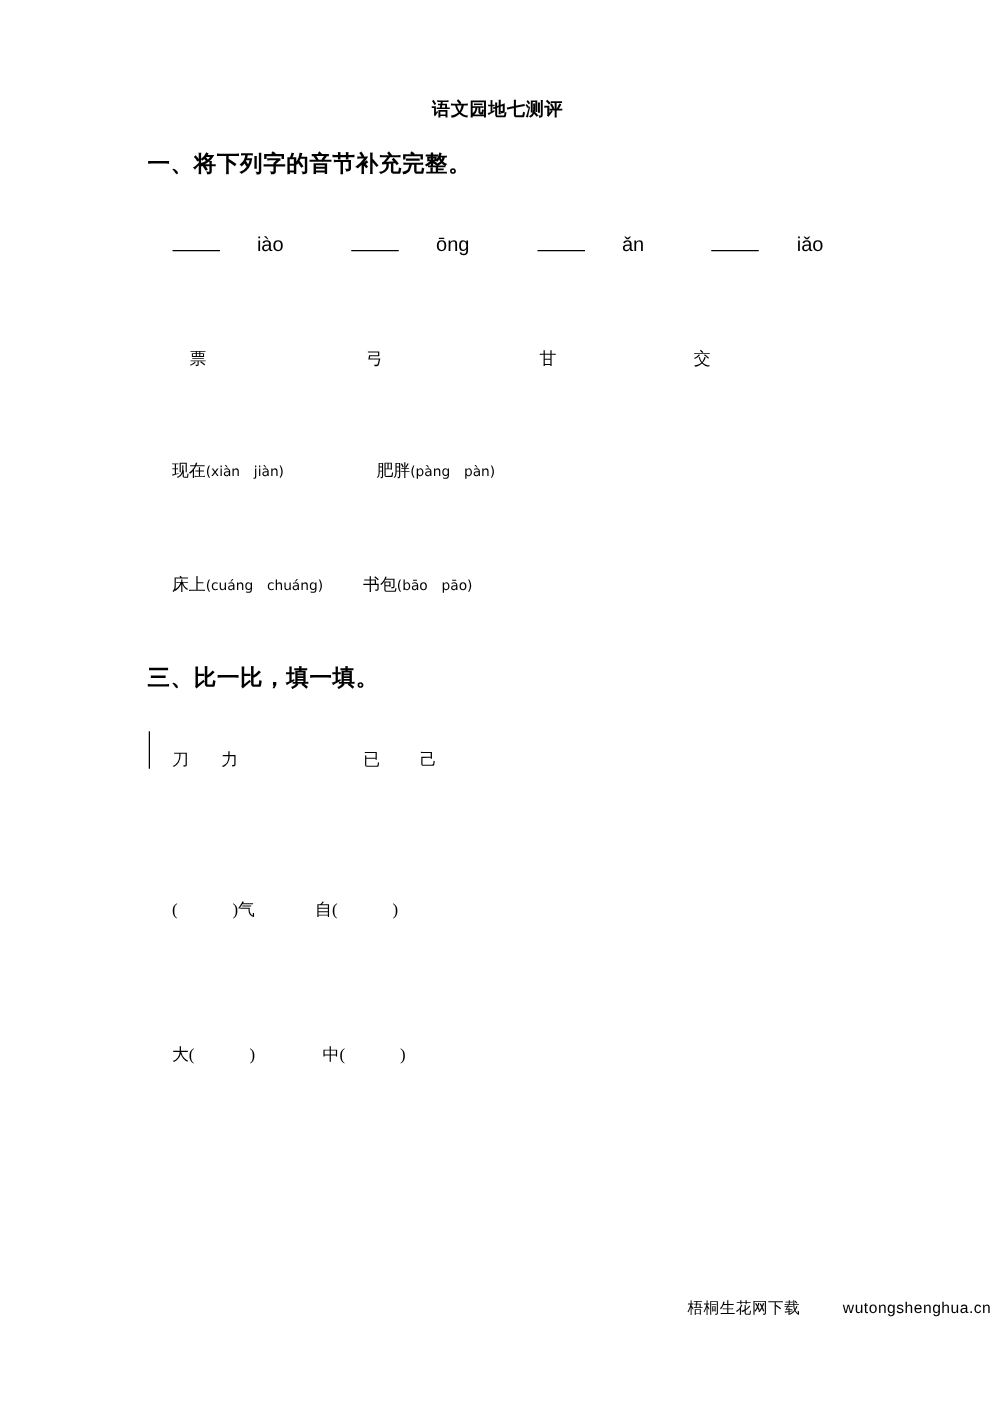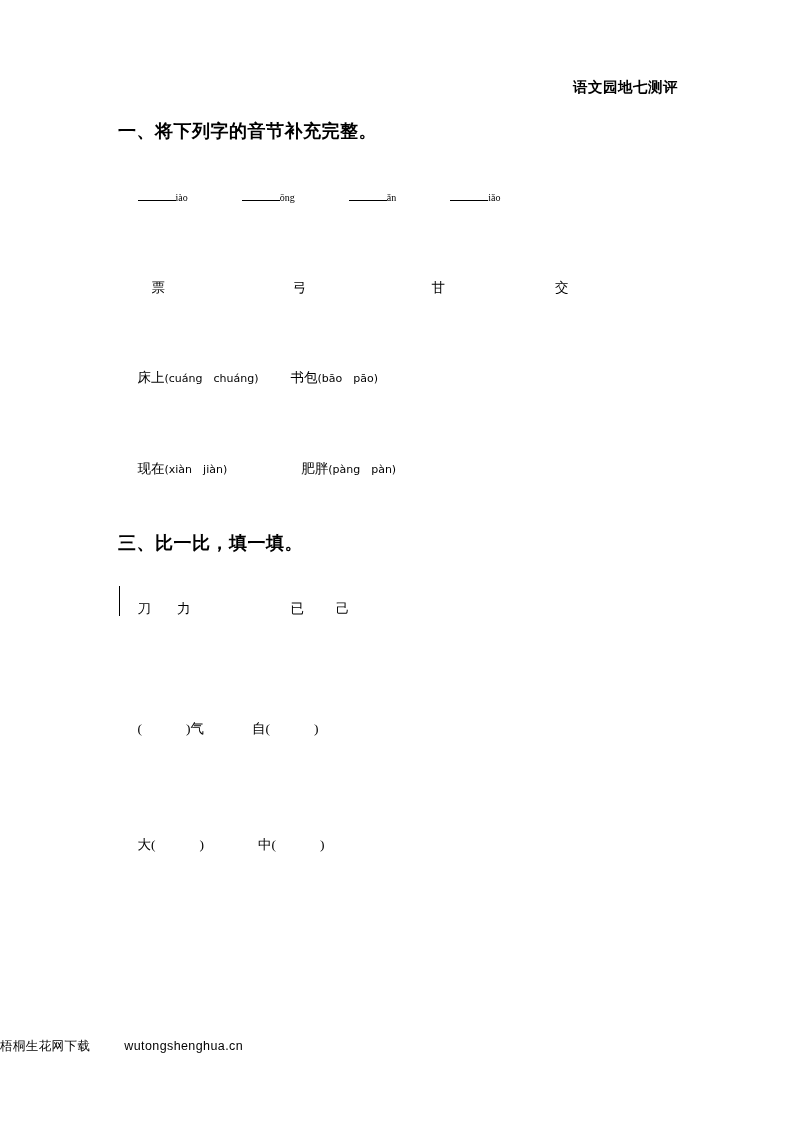--- a/index.html
+++ b/index.html
@@ -19,21 +19,21 @@
     overflow: hidden;
     box-sizing: border-box;
   }
   .sheet {
     position: absolute;
     left: 118px;
     top: 78px;
     width: 560px;
   }
   .doc-title {
-    text-align: right;
+    text-align: center;
     font-size: 14.5px;
     font-weight: bold;
     letter-spacing: 0.5px;
     margin-bottom: 22px;
   }
   .section-head {
     font-size: 18px;
     font-weight: bold;
     margin: 16px 0 9px 0;
     letter-spacing: 0.5px;
@@ -44,39 +44,40 @@
     white-space: pre;
   }
   .ind { display: inline-block; }
   .blank-u {
     display: inline-block;
     border-bottom: 1px solid #000;
     height: 12px;
     vertical-align: baseline;
   }
   .pin {
-    font-family: Liberation Serif, serif;
-    font-size: 10px;
+    font-family: Liberation Sans, sans-serif;
+    font-size: 16px;
+    margin-left: 30px;
   }
   .pin-sm {
     font-family: "DejaVu Sans", sans-serif;
     font-size: 11px;
   }
   .hanzi { font-size: 13.5px; }
   .vstroke {
     position: absolute;
     width: 1px;
     background: #000;
   }
   .footer {
     position: absolute;
     left: 0;
     top: 1038px;
     width: 793px;
-    text-align: left;
+    text-align: right;
     font-size: 12.5px;
     letter-spacing: 0.4px;
   }
   .footer .site {
     font-family: "Liberation Sans", sans-serif;
     margin-left: 34px;
   }
 </style>
 </head>
 <body>
@@ -91,25 +92,25 @@
     <div class="row">
       <span class="blank-u" style="width:38px"></span><span class="pin">iào</span><span class="ind" style="width:54px"></span><span class="blank-u" style="width:38px"></span><span class="pin">ōng</span><span class="ind" style="width:54px"></span><span class="blank-u" style="width:38px"></span><span class="pin">ǎn</span><span class="ind" style="width:54px"></span><span class="blank-u" style="width:38px"></span><span class="pin">iǎo</span>
     </div>
 
     <div class="row">
       <span class="ind" style="width:14px"></span><span class="hanzi">票</span><span class="ind" style="width:128px"></span><span class="hanzi">弓</span><span class="ind" style="width:125px"></span><span class="hanzi">甘</span><span class="ind" style="width:110px"></span><span class="hanzi">交</span>
     </div>
 
 
     <div class="row">
-      <span class="hanzi">床上</span><span class="pin-sm">(cuáng　chuáng)</span><span class="ind" style="width:32px"></span><span class="hanzi">书包</span><span class="pin-sm">(bāo　pāo)</span>
+      <span class="hanzi">现在</span><span class="pin-sm">(xiàn　jiàn)</span><span class="ind" style="width:74px"></span><span class="hanzi">肥胖</span><span class="pin-sm">(pàng　pàn)</span>
     </div>
 
     <div class="row">
-      <span class="hanzi">现在</span><span class="pin-sm">(xiàn　jiàn)</span><span class="ind" style="width:74px"></span><span class="hanzi">肥胖</span><span class="pin-sm">(pàng　pàn)</span>
+      <span class="hanzi">床上</span><span class="pin-sm">(cuáng　chuáng)</span><span class="ind" style="width:32px"></span><span class="hanzi">书包</span><span class="pin-sm">(bāo　pāo)</span>
     </div>
 
     <div class="section-head">三、比一比，填一填。</div>
 
     <div class="row" style="position:relative">
       <span class="hanzi">刀</span><span class="ind" style="width:26px"></span><span class="hanzi">力</span><span class="ind" style="width:100px"></span><span class="hanzi">已</span><span class="ind" style="width:32px"></span><span class="hanzi">己</span>
       <span class="vstroke" style="left:1px; top:22px; height:30px"></span>
     </div>
 
 

